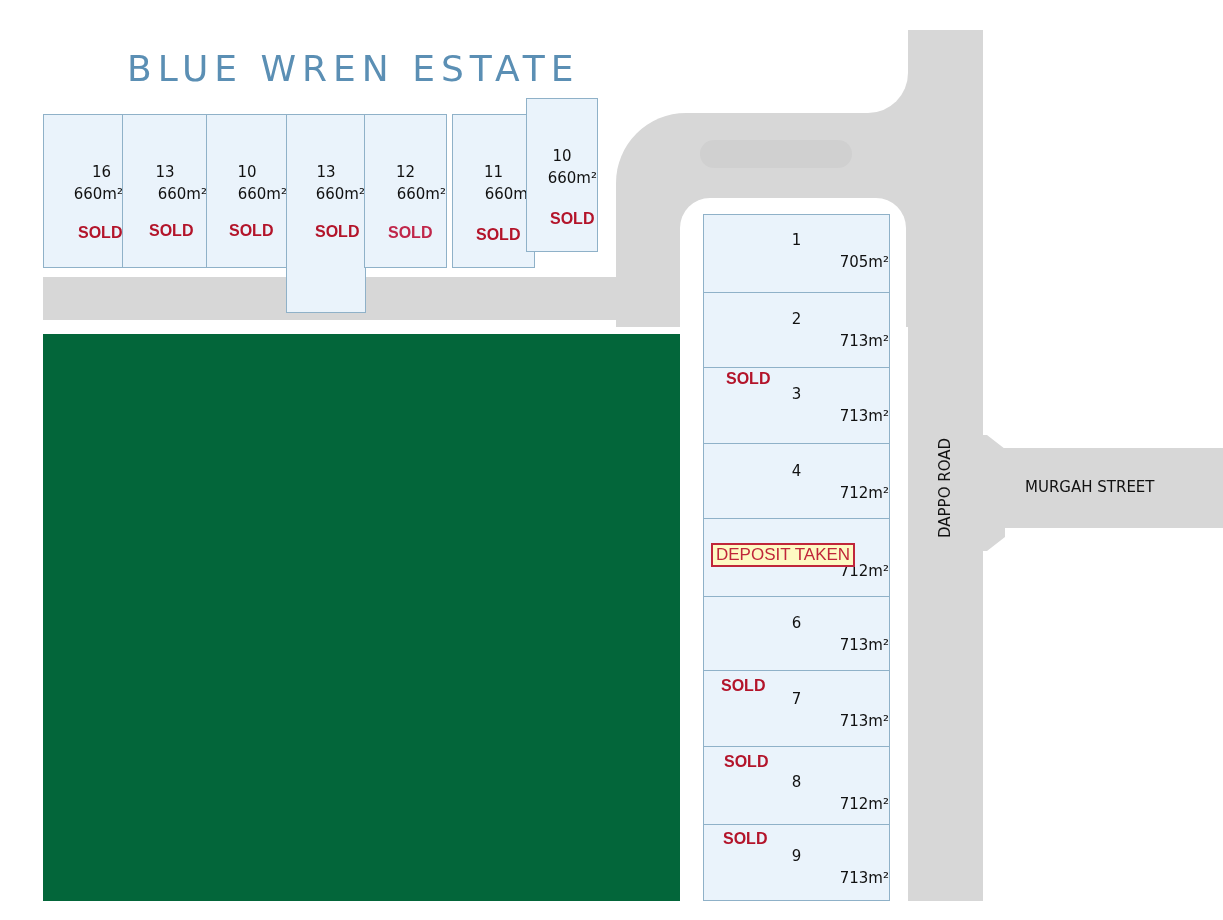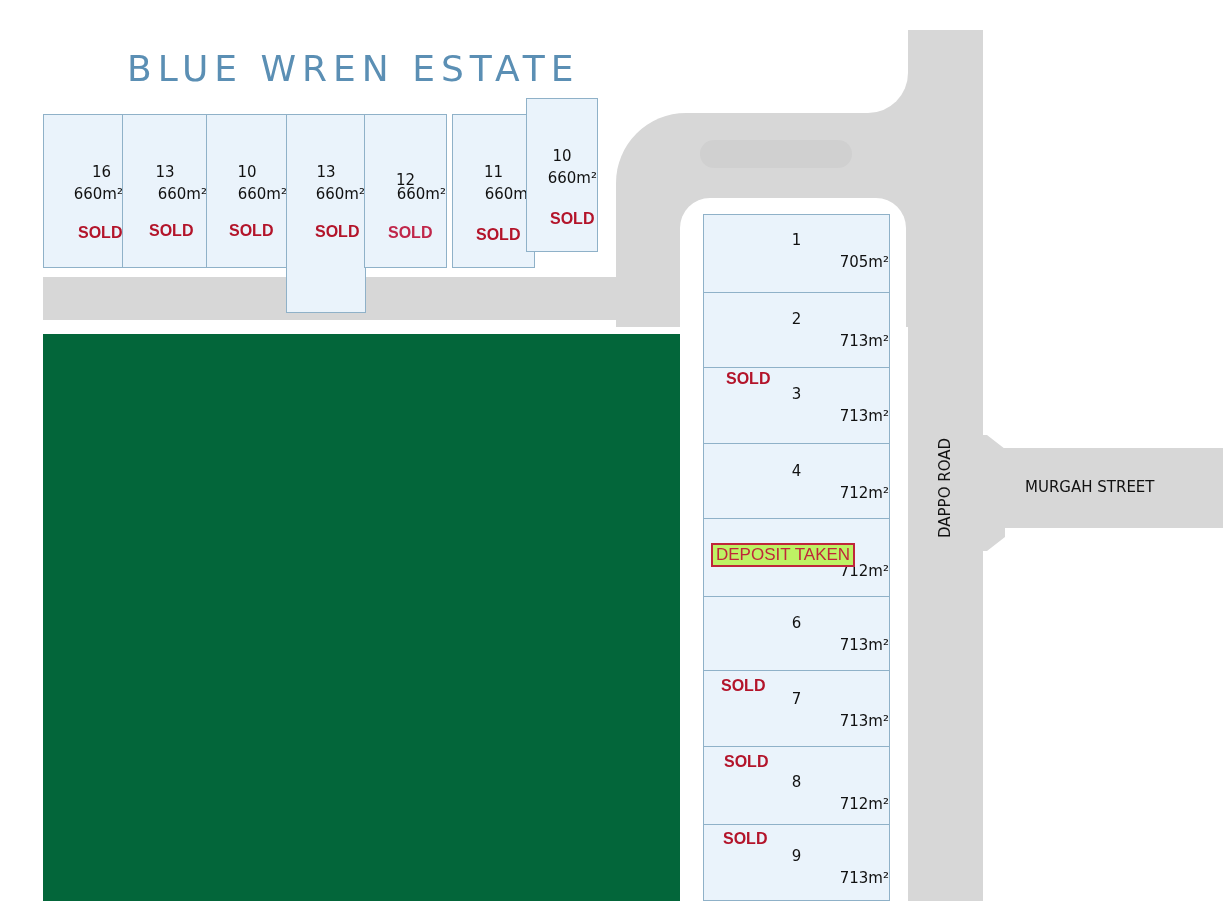--- a/index.html
+++ b/index.html
@@ -8,21 +8,21 @@
   .abs { position:absolute; }
   .road { position:absolute; background:#d7d7d7; }
   .title { position:absolute; left:127px; top:48px; font-family:"DejaVu Sans", sans-serif;
            font-size:36px; letter-spacing:6px; color:#5b8fb4; font-weight:normal; white-space:nowrap; }
   .lot { position:absolute; background:#eaf3fb; border:1.5px solid #8fb1c8; box-sizing:border-box; }
   .lot-num { position:absolute; left:0; right:0; text-align:center; font-size:15px; color:#111; }
   .lot-area { position:absolute; left:0; right:0; text-align:right; font-size:15px; color:#111; }
   .sold { position:absolute; font-family:"Liberation Sans", sans-serif; font-weight:bold;
           font-size:16px; color:#b3142a;margin-left:17px; }
   .deposit { position:absolute; font-family:"Liberation Sans", sans-serif; font-size:17px;
-             color:#c0263a; border:2px solid #c0263a; background:#bef264; padding:0 3px; line-height:20px; }
+             color:#c0263a; border:2px solid #c0263a; background:#fef9c3; padding:0 3px; line-height:20px; }
   .street-label { position:absolute; font-size:15px; color:#111; white-space:nowrap; }
   .reserve { position:absolute; left:43px; top:334px; width:637px; height:567px; background:#03663a; }
 </style>
 </head>
 <body>
 
 <div class="title">BLUE WREN ESTATE</div>
 
 <div>
 
@@ -63,21 +63,21 @@
     <div class="lot-num" style="top:48px;">10</div>
     <div class="lot-area" style="top:70px;">660m²</div>
     <div class="sold" style="left:5px; top:107px;">SOLD</div>
   </div>
   <div class="lot" style="left:286px; top:114px; width:80px; height:199px;">
     <div class="lot-num" style="top:48px;">13</div>
     <div class="lot-area" style="top:70px;">660m²</div>
     <div class="sold" style="left:11px; top:108px;">SOLD</div>
   </div>
   <div class="lot" style="left:364px; top:114px; width:83px; height:154px;">
-    <div class="lot-num" style="top:48px;margin-top:8px;">12</div>
+    <div class="lot-num" style="top:48px;">12</div>
     <div class="lot-area" style="top:70px;">660m²</div>
     <div class="sold" style="left:6px; top:109px; color:#c0264a;">SOLD</div>
   </div>
   <div class="lot" style="left:452px; top:114px; width:83px; height:154px;padding-left:13px;">
     <div class="lot-num" style="top:48px;">11</div>
     <div class="lot-area" style="top:70px;">660m²</div>
     <div class="sold" style="left:6px; top:111px;">SOLD</div>
   </div>
   <div class="lot" style="left:526px; top:98px; width:72px; height:154px;">
     <div class="lot-num" style="top:48px;">10</div>

